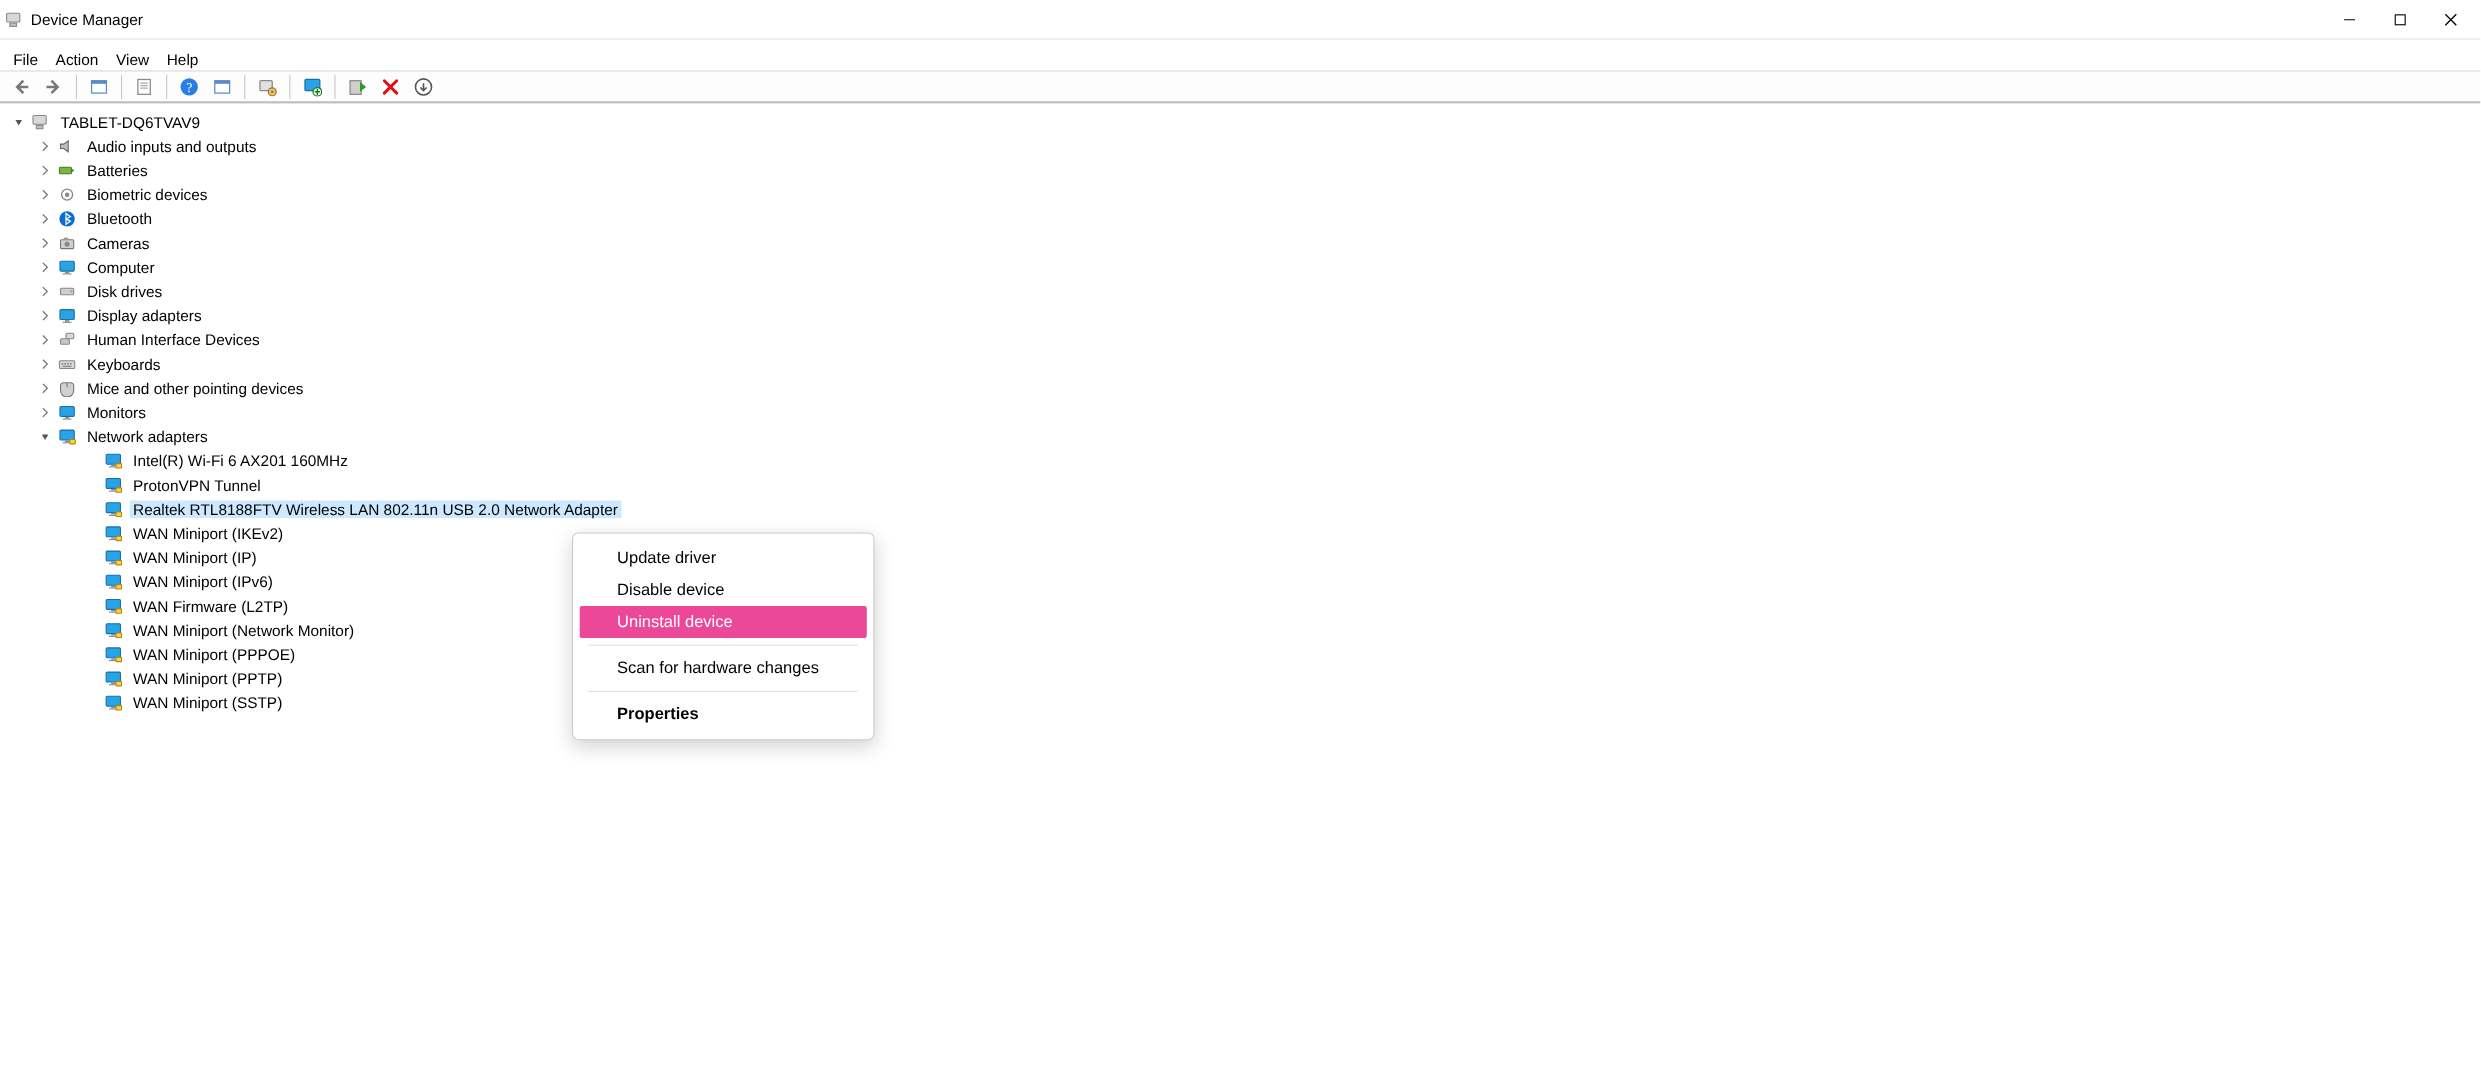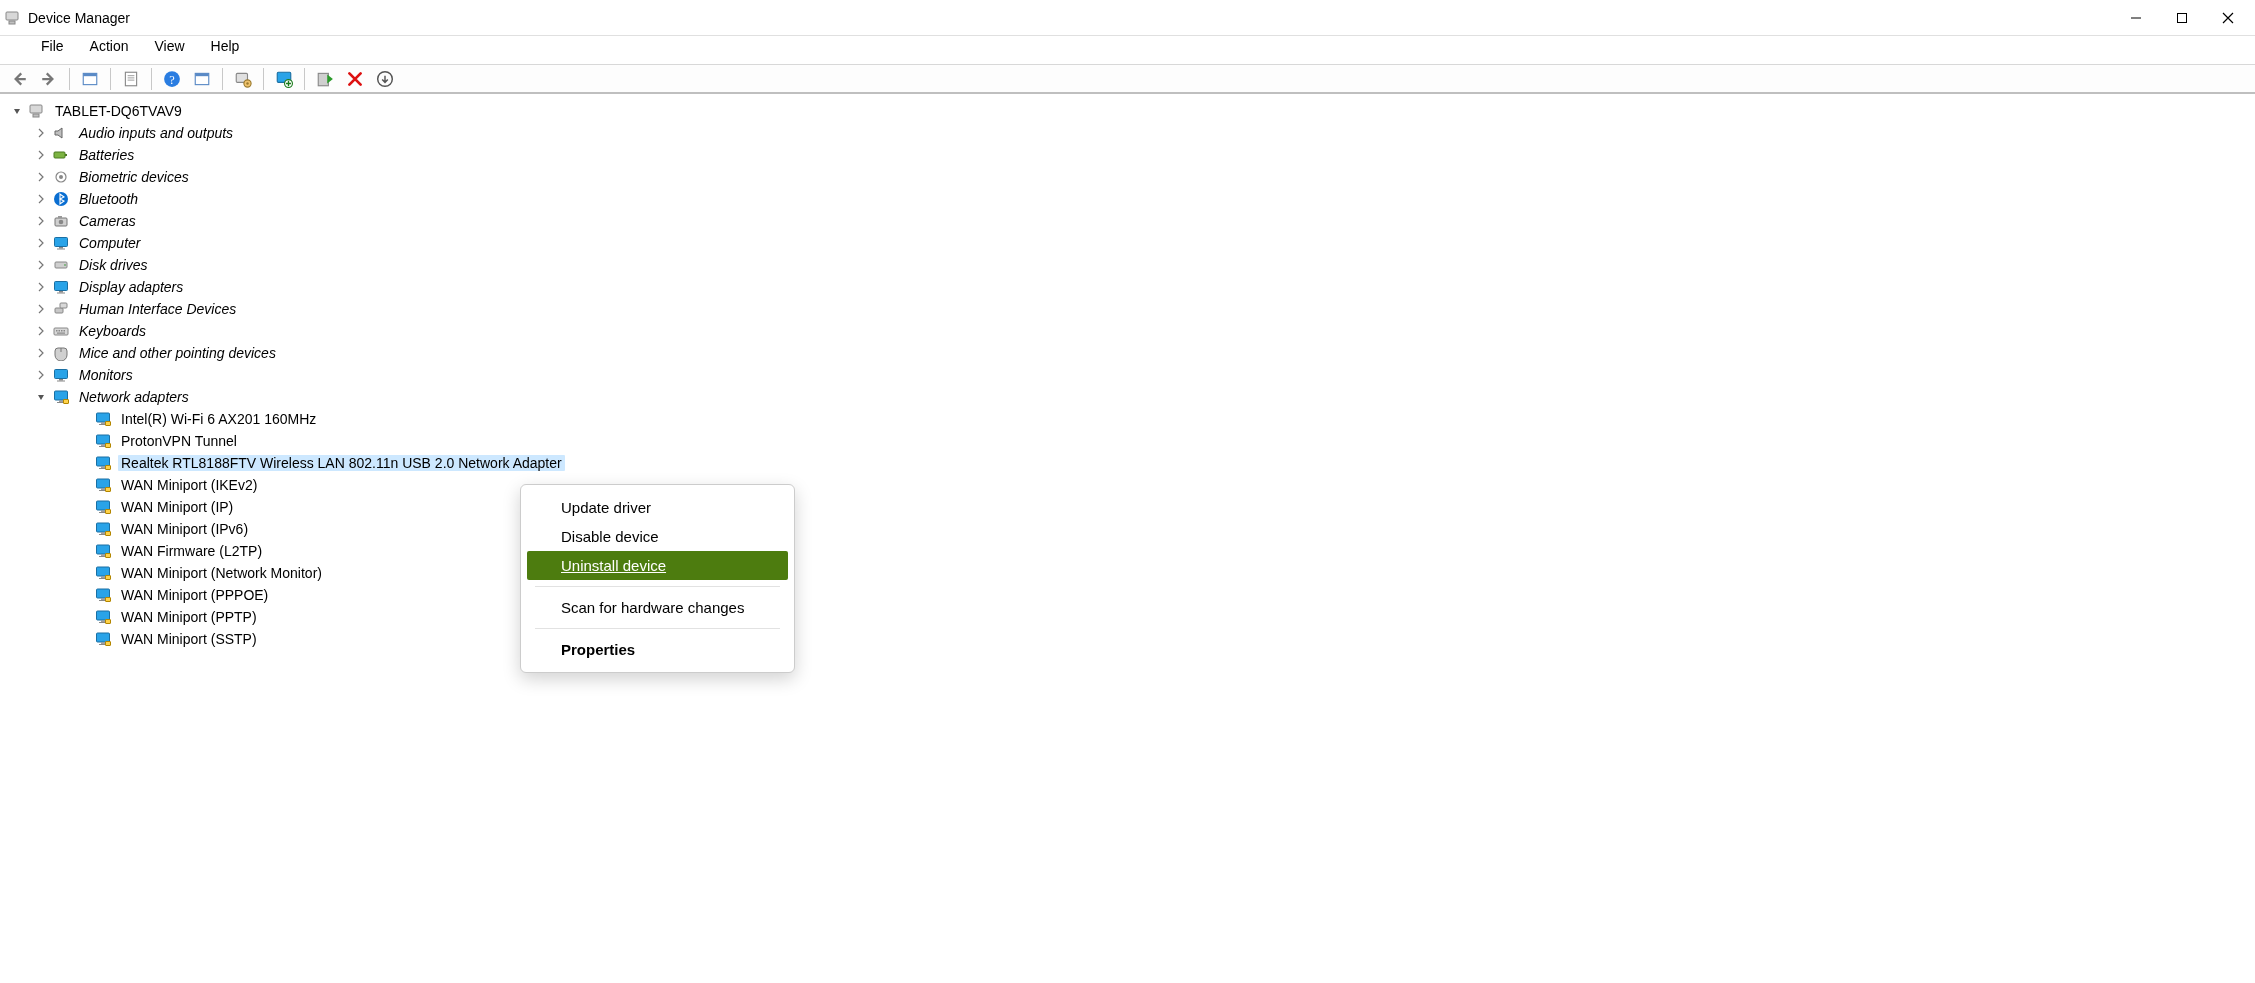--- a/index.html
+++ b/index.html
@@ -32,26 +32,25 @@
   .winbtn {
     width: 46px; height: 30px;
     display:flex; align-items:center; justify-content:center;
     font-size: 14px;
   }
   .winbtn svg { pointer-events:none; }
 
   
   .menubar {
     display:flex;
-    align-items:flex-start;
+    align-items:flex-end;
     height: 28px;
     padding: 0 8px;
-    gap: 18px;
+    gap: 8px;
     font-size: 14px;
-    margin-left: 29px;
   }
   .menubar .menu-item { padding: 2px 4px; }
 
   
   .toolbar {
     display:flex;
     align-items:center;
     height: 30px;
     padding: 2px 6px;
     border-top: 1px solid #d8d8d8;
@@ -80,21 +79,21 @@
     overflow: hidden;
   }
   .row {
     display:flex;
     align-items:center;
     height: 22px;
     padding-right: 8px;
     white-space: nowrap;
   }
   .indent-0 { padding-left: 0px; }
-  .indent-1 { padding-left: 24px; font-style: italic; }
+  .indent-1 { padding-left: 24px; }
   .indent-2 { padding-left: 66px; }
   .arrow {
     width: 14px; height:14px;
     margin-right: 4px;
     display:inline-flex; align-items:center; justify-content:center;
     color:#666;
   }
   .arrow svg { display:block; }
   .arrow.hidden { visibility: hidden; }
   .node-icon {
@@ -117,23 +116,22 @@
     box-shadow: 0 6px 18px rgba(0,0,0,0.18);
     padding: 8px 6px;
     min-width: 275px;
     font-size: 15px;
   }
   .cm-item {
     padding: 6px 30px 6px 34px;
     border-radius: 2px;
   }
   .cm-item.highlight {
-    background: #4d7c0f;
+    background: #ec4899;
     color: #fff;
-    text-decoration: underline;
   }
   .cm-item.bold { font-weight: 600; }
   .cm-sep {
     height: 1px;
     background: #e2e2e2;
     margin: 6px 8px;
   }
 </style>
 </head>
 <body>

